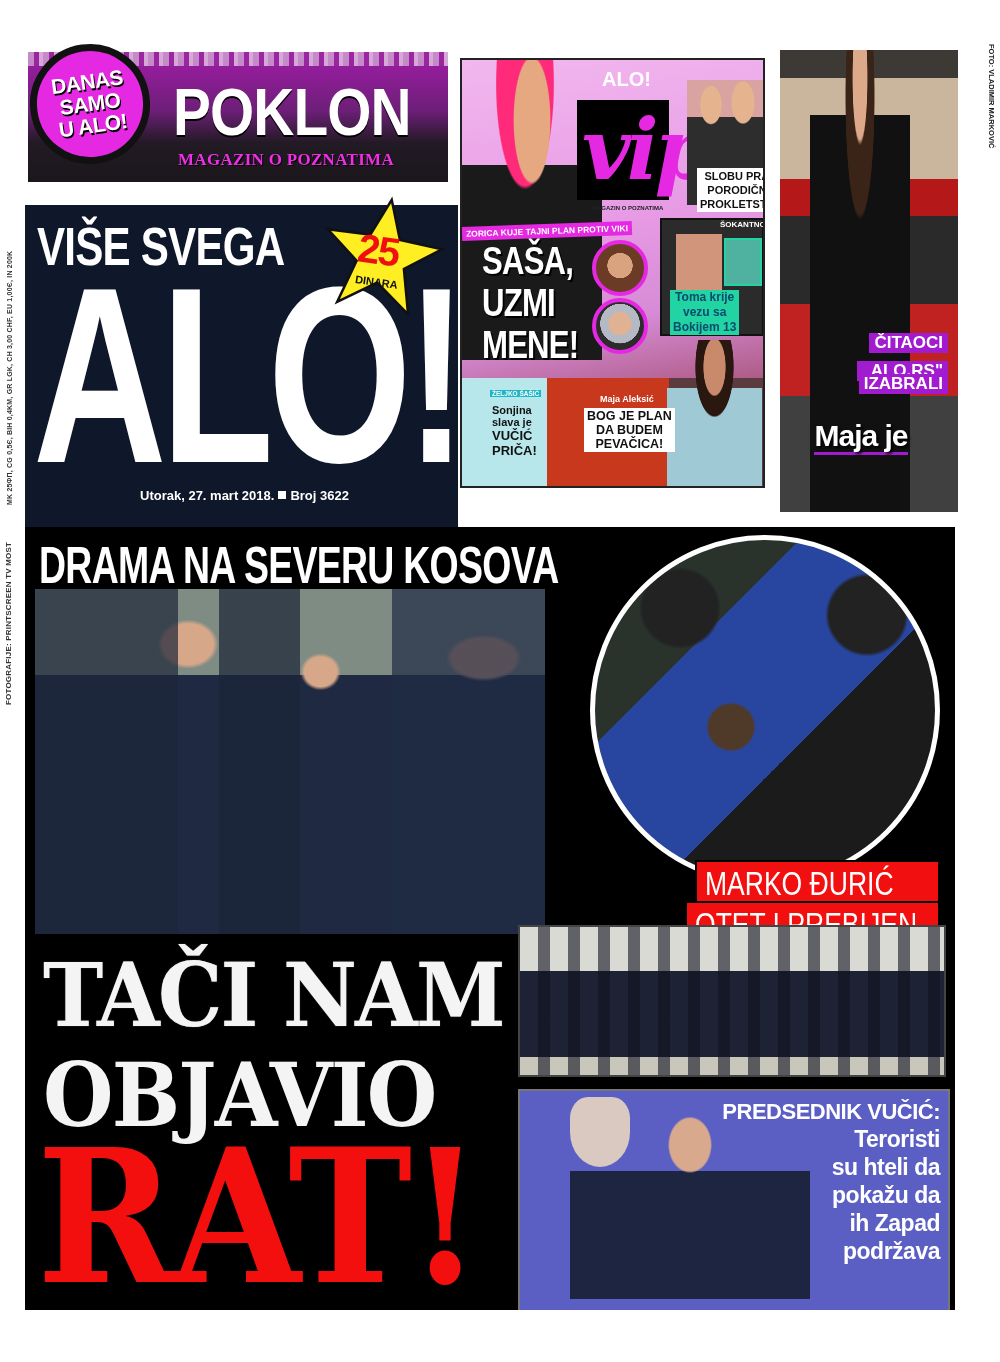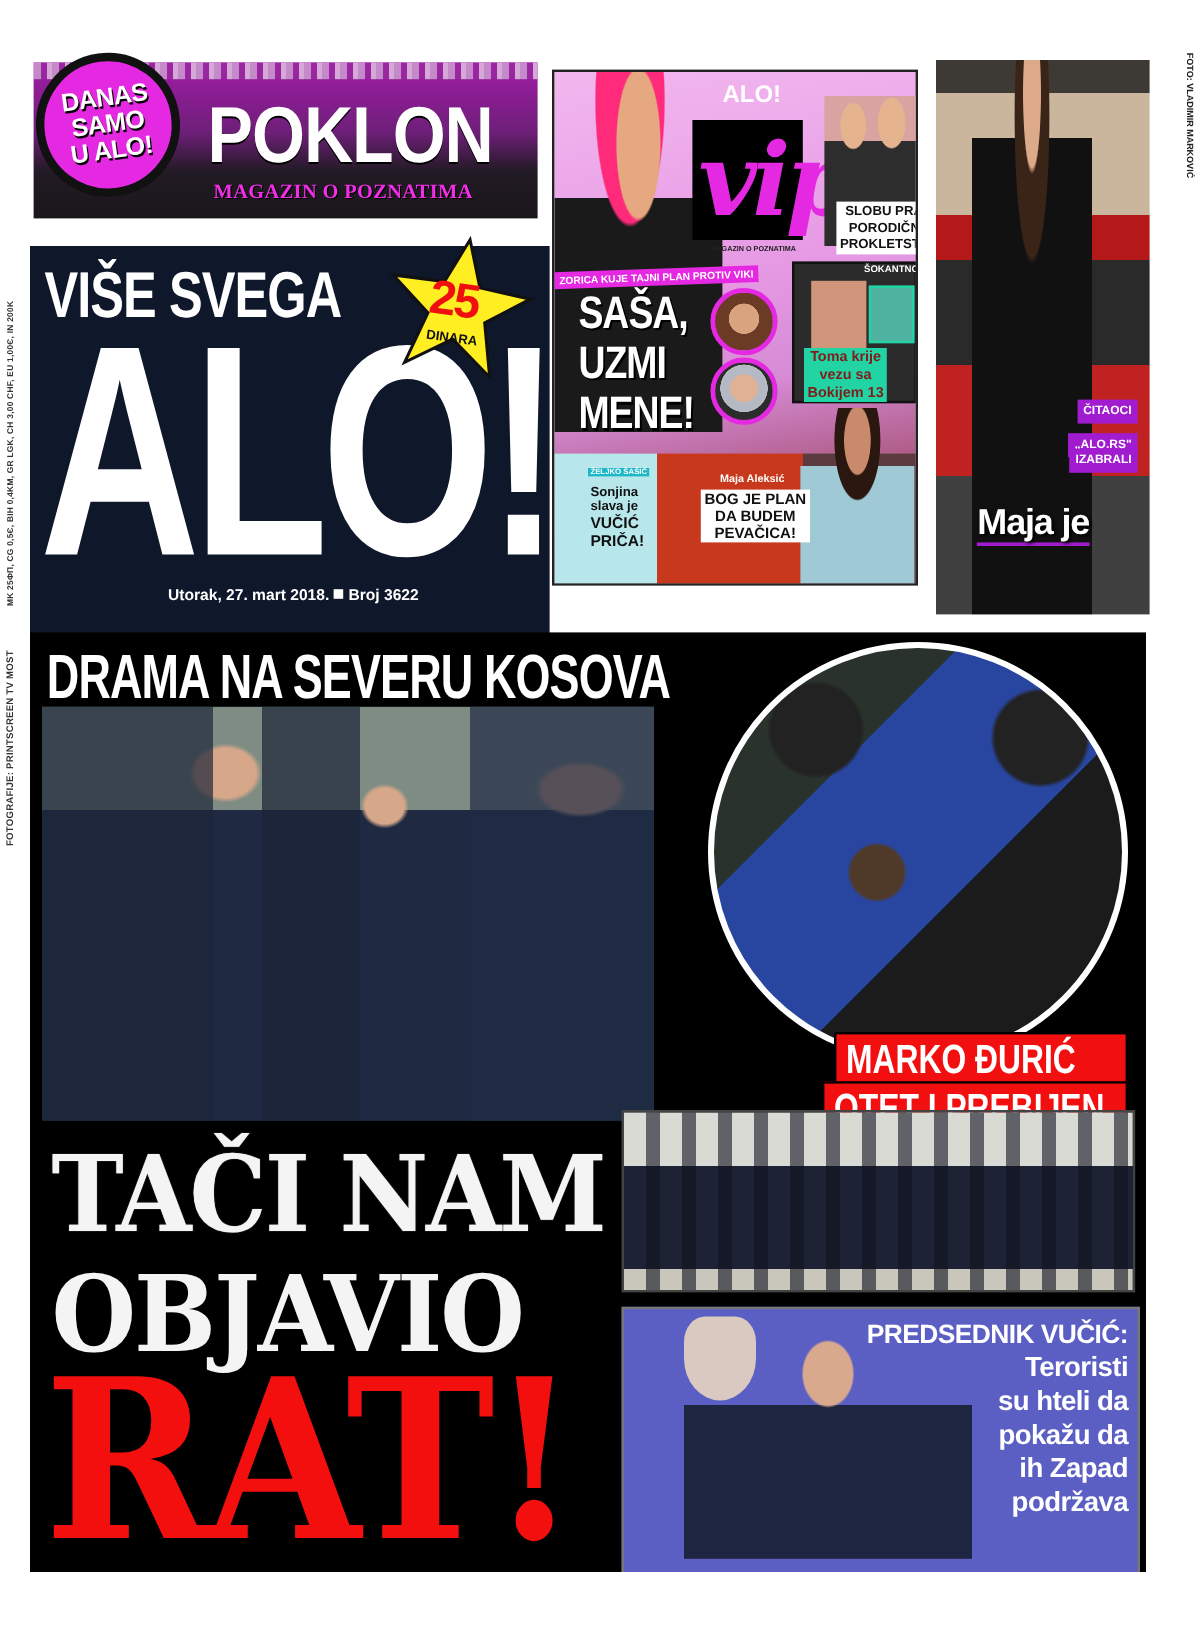--- a/index.html
+++ b/index.html
@@ -53,56 +53,56 @@
   .slobu { left: 235px; top: 108px; font-size: 11px; }
   .zorica-strip { position: absolute; left: 0; top: 164px; background: #e529e2; color: #fff; font-size: 8.5px; font-weight: 900; padding: 2px 4px; transform: rotate(-2deg); }
   .sasa { position: absolute; left: 20px; top: 180px; font-size: 38px; line-height: 42px; color: #fff; font-weight: 900; text-shadow: 2px 2px 0 #000; letter-spacing: -1px; transform: scaleX(0.82); transform-origin: left top; }
   .circ-face { position: absolute; width: 56px; height: 56px; border-radius: 50%; border: 4px solid #e529e2; background: radial-gradient(circle at 50% 45%, #d9a37f 0 35%, #6b3b25 36% 100%); }
   .cf1 { left: 130px; top: 180px; }
   .cf2 { left: 130px; top: 238px; background: radial-gradient(circle at 50% 45%, #e1b194 0 32%, #b4b9c4 33% 55%, #2c2c2c 56% 100%); }
   .toma-box { position: absolute; left: 198px; top: 158px; width: 104px; height: 118px; background: #2b2b2b; border: 2px solid #111; }
   .toma-box .body { position: absolute; left: 14px; top: 14px; width: 46px; height: 100px; background: linear-gradient(180deg, #d0957b 0 65%, #222 65% 100%); }
   .toma-box .inset { position: absolute; left: 62px; top: 18px; width: 38px; height: 48px; background: #4fb2a0; border: 2px solid #22d3a3; }
   .sokantno { position: absolute; left: 258px; top: 160px; font-size: 8px; color: #fff; font-weight: 900; }
-  .toma-cap { position: absolute; left: 208px; top: 230px; background: #22d3a3; color: #7f1d1d; font-size: 12px; font-weight: 900; padding: 0 3px; line-height: 15px; text-align: center; }
+  .toma-cap { position: absolute; left: 208px; top: 230px; background: #22d3a3; color: #0c4a6e; font-size: 12px; font-weight: 900; padding: 0 3px; line-height: 15px; text-align: center; }
   .seka-block { position: absolute; left: 0; top: 318px; width: 305px; height: 112px; background: linear-gradient(90deg, #b7e7ea 0 28%, #c8381c 28% 68%, #5b3b3f 68% 100%); }
   .seka-woman { position: absolute; left: 205px; top: 280px; width: 95px; height: 150px; background: radial-gradient(ellipse at 50% 18%, #c98a6c 0 16%, #2a1810 17% 28%, transparent 29%), linear-gradient(180deg, transparent 0 32%, #9fc9d4 32% 100%); }
   .zeljko-tag { position: absolute; left: 28px; top: 392px; background: #1db7c8; color: #fff; font-size: 6.5px; font-weight: 900; padding: 0 2px; }
   .sonjina { position: absolute; left: 30px; top: 416px; font-size: 11px; line-height: 12px; color: #111; font-weight: 900; }
   .seka-name { position: absolute; left: 138px; top: 406px; font-size: 9px; color: #fff; font-weight: 700; }
   .bog-cap { position: absolute; left: 122px; top: 418px; font-size: 12.5px; line-height: 14px; }
 
   
   .maja { position: absolute; left: 780px; top: 50px; width: 178px; height: 462px;
     background: linear-gradient(180deg, #3d3a36 0 6%, #c9b69c 6% 28%, #b41818 28% 36%, #2a2a2a 36% 55%, #c02222 55% 75%, #404040 75% 100%); overflow: hidden; }
   .maja-figure { position: absolute; left: 30px; top: 0; width: 100px; height: 462px;
     background: radial-gradient(ellipse at 50% 6%, #dcaa8a 0 10%, transparent 11%), radial-gradient(ellipse at 50% 10%, #3a2418 0 20%, transparent 21%),
     linear-gradient(180deg, transparent 0 14%, #111 14% 100%); }
-  .citaoci { position: absolute; right: 10px; background: #a21ccf; color: #fff; font-weight: 900; font-size: 10px; line-height: 18px; padding: 1px 5px; text-align: center; }
+  .citaoci { position: absolute; right: 10px; background: #a21ccf; color: #fff; font-weight: 900; font-size: 17px; line-height: 18px; padding: 1px 5px; text-align: center; }
   .maja-headline { position: absolute; left: 0; width: 162px; color: #fff; font-weight: 900; font-size: 30px; line-height: 36px; text-align: center; text-shadow: 2px 2px 3px #000; letter-spacing: -1px; }
   .maja-headline span { border-bottom: 3px solid #a21ccf; }
   .foto-credit { position: absolute; left: 996px; top: 44px; font-size: 7.5px; color: #222; font-weight: 700; white-space: nowrap; transform: rotate(90deg); transform-origin: left top; }
 
   
   .story { position: absolute; left: 25px; top: 527px; width: 930px; height: 783px; background: #000; overflow: hidden; }
   .kicker { position: absolute; left: 14px; top: 8px; font-size: 52px; color: #fff; font-weight: 900; white-space: nowrap; letter-spacing: -1px;
     transform: scaleX(0.72); transform-origin: left top; }
   .main-photo { position: absolute; left: 10px; top: 62px; width: 510px; height: 345px;
     background:
       radial-gradient(ellipse at 30% 16%, #d7a789 0 5%, transparent 6%),
       radial-gradient(ellipse at 56% 24%, #d7a789 0 4%, transparent 5%),
       radial-gradient(ellipse at 88% 20%, #d7a789 0 5%, transparent 6%),
       linear-gradient(180deg, #7e8c84 0 25%, #1f2a42 25% 100%); }
   .main-photo::after { content: ""; position: absolute; left: 0; top: 0; right: 0; bottom: 0;
     background: linear-gradient(90deg, #1c2538 0 28%, transparent 28% 36%, #1a2336 36% 52%, transparent 52% 70%, #1f2a44 70% 100%); opacity: .7; }
   .circle-photo { position: absolute; left: 565px; top: 8px; width: 350px; height: 350px; border-radius: 50%; border: 5px solid #fff;
     background: radial-gradient(circle at 25% 20%, #222 0 10%, transparent 11%), radial-gradient(circle at 80% 22%, #222 0 10%, transparent 11%),
     radial-gradient(circle at 40% 55%, #4f3a2a 0 8%, transparent 9%),
     linear-gradient(135deg, #29332b 0 30%, #2846a0 30% 60%, #1b1b1b 60% 100%); overflow: hidden; }
-  .red-cap { position: absolute; background: #f20f0f; color: #fff; font-weight: 700; white-space: nowrap; padding: 0 8px; border: 2px solid #000; }
+  .red-cap { position: absolute; background: #f20f0f; color: #fff; font-weight: 400; white-space: nowrap; padding: 0 8px; border: 2px solid #000; }
   .red-cap span { display: inline-block; transform: scaleX(0.78); transform-origin: left center; }
   .raid-photo { position: absolute; left: 493px; top: 398px; width: 428px; height: 152px; border: 2px solid #444;
     background: linear-gradient(180deg, #d9dad4 0 30%, #1d2235 30% 88%, #c9c6bc 88% 100%); }
   .raid-photo::after { content: ""; position: absolute; inset: 0;
     background: repeating-linear-gradient(90deg, transparent 0 18px, rgba(15,18,30,.6) 18px 30px); }
   .vucic-photo { position: absolute; left: 493px; top: 562px; width: 432px; height: 264px; background: #5b5fc4; border: 2px solid #777; overflow: hidden; }
   .vucic-figure { position: absolute; left: 50px; top: 20px; width: 240px; height: 188px;
     background: radial-gradient(ellipse at 50% 18%, #d8a98d 0 12%, transparent 13%), linear-gradient(180deg, transparent 0 32%, #1e2540 32% 100%); }
   .vucic-crest { position: absolute; left: 50px; top: 6px; width: 60px; height: 70px; border-radius: 30% 30% 50% 50%; background: #f0dcc0; opacity: .85; }
   .vucic-text { position: absolute; right: 8px; top: 8px; text-align: right; color: #fff; font-weight: 900; }

